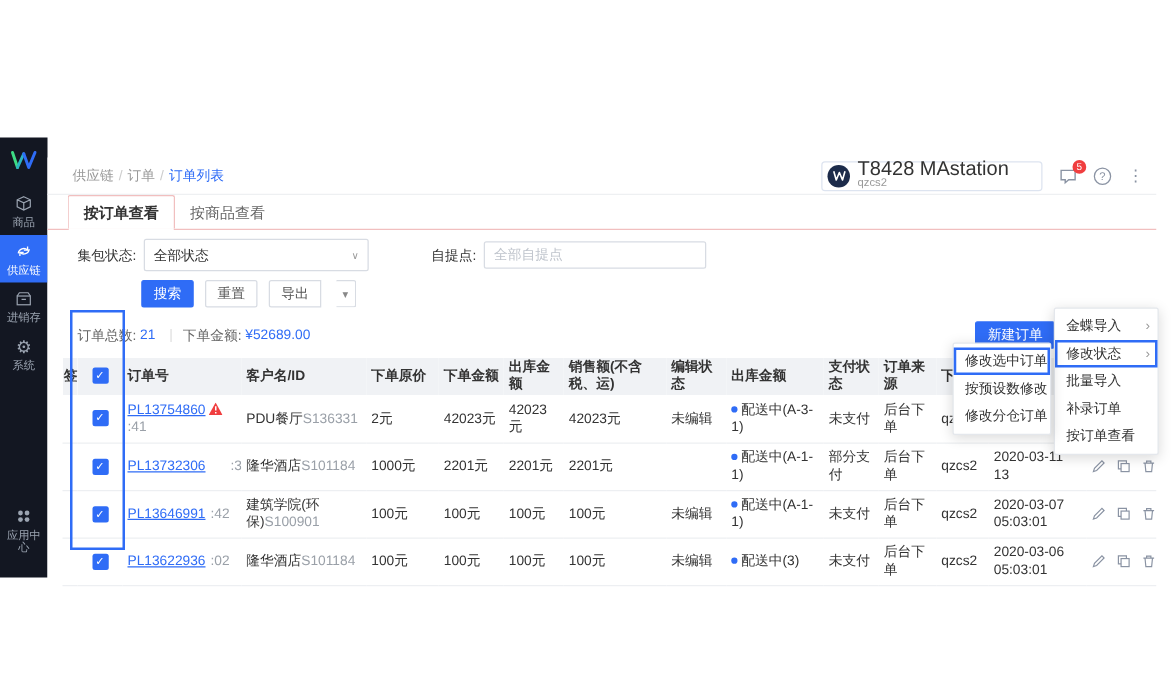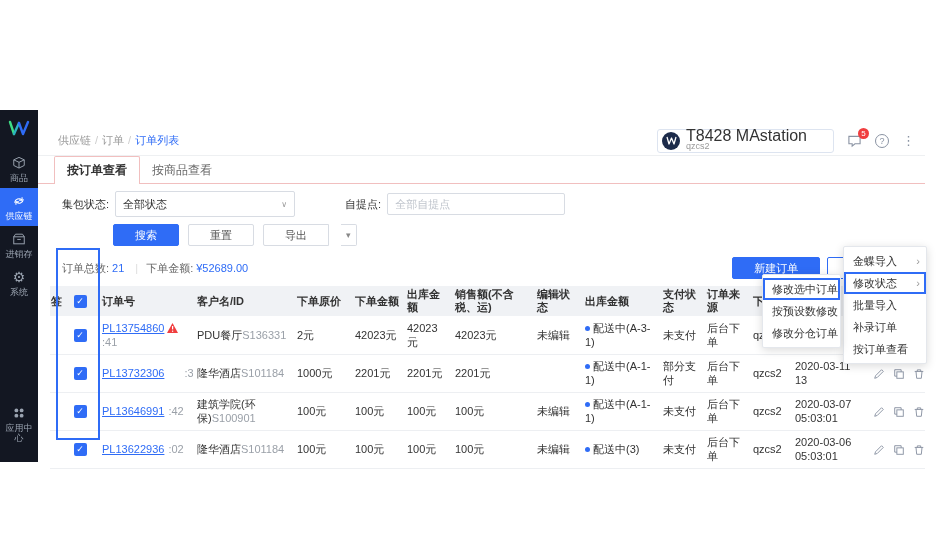--- a/index.html
+++ b/index.html
@@ -54,21 +54,21 @@
   .flabel{margin-right:6px;}
   .select{width:180px;height:22px;border:1px solid #d8dce3;border-radius:2px;display:flex;align-items:center;
           padding:12px 7px;color:#333;cursor:pointer;background:#fff;}
   .select .caret{margin-left:auto;color:#999;font-size:8px;}
   .flabel2{margin-left:50px;margin-right:6px;}
   .tinput{width:178px;height:22px;border:1px solid #d8dce3;border-radius:2px;padding:0 7px;font-size:11px;
           color:#333;outline:none;font-family:inherit;}
   .tinput::placeholder{color:#bfc4cc;}
 
   .btnrow{display:flex;align-items:center;margin:7px 0 0 75px;gap:9px;}
-  .btn{height:22px;line-height:20px;padding:0 21px;font-size:11px;border:1px solid #d8dce3;border-radius:2px;
+  .btn{height:22px;line-height:20px;padding:0 9px;font-size:11px;border:1px solid #d8dce3;border-radius:2px;
        background:#fff;color:#555;cursor:pointer;font-family:inherit;}
   .btn.primary{background:#2f6cf6;border-color:#2f6cf6;color:#fff;}
   .split{display:inline-flex;gap:12px;}
   .split .btn.l{border-radius:2px 0 0 2px;}
   .split .btn.caretbtn{border-radius:0 2px 2px 0;border-left:none;padding:0 5px;color:#888;font-size:9px;}
 
   
   .summaryrow{display:flex;align-items:center;margin-top:10px;padding:0 0 0 24px;font-size:11px;color:#666;height:24px;}
   .summaryrow .val{color:#2f6cf6;margin:0 3px;}
   .summaryrow .divider{margin:0 8px;color:#ddd;}

